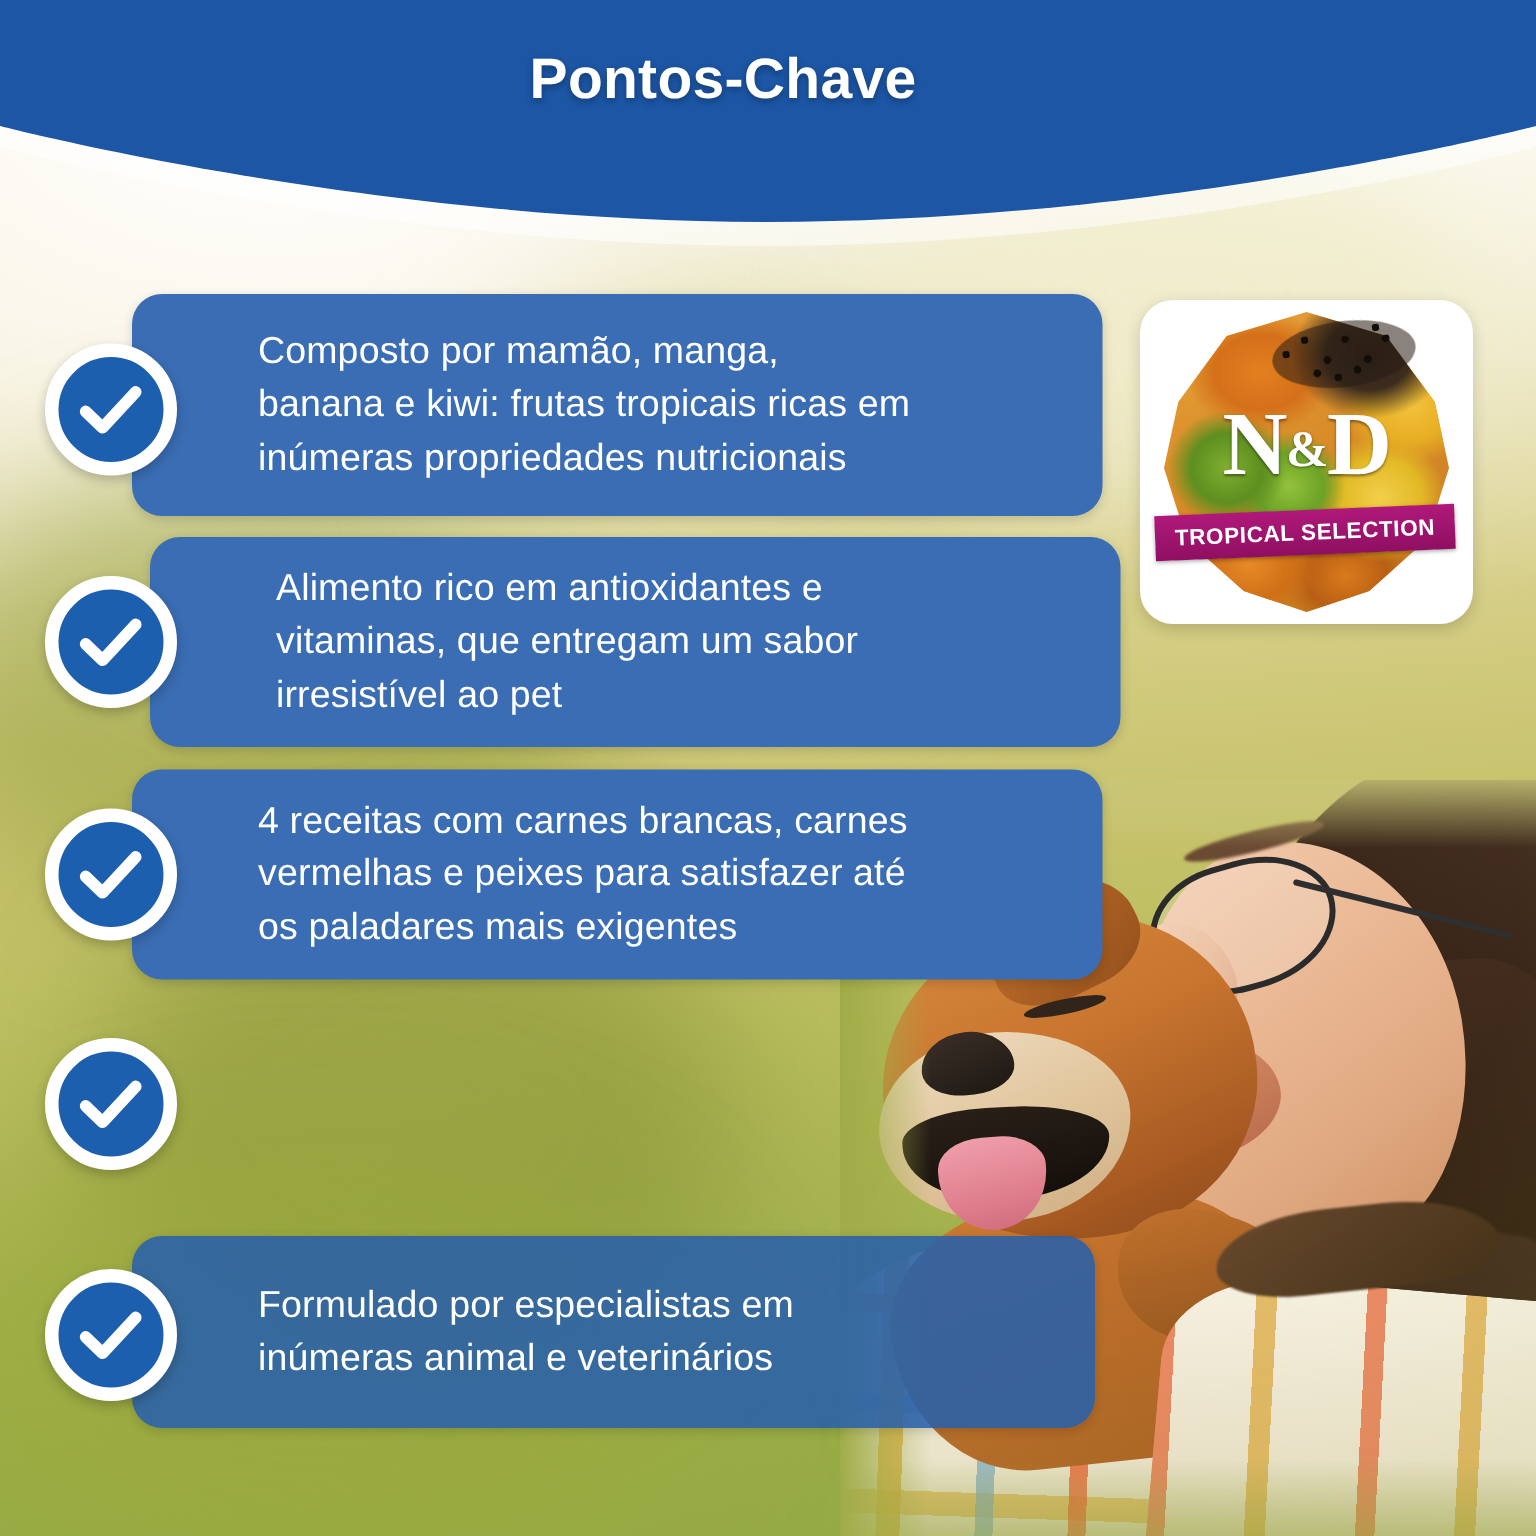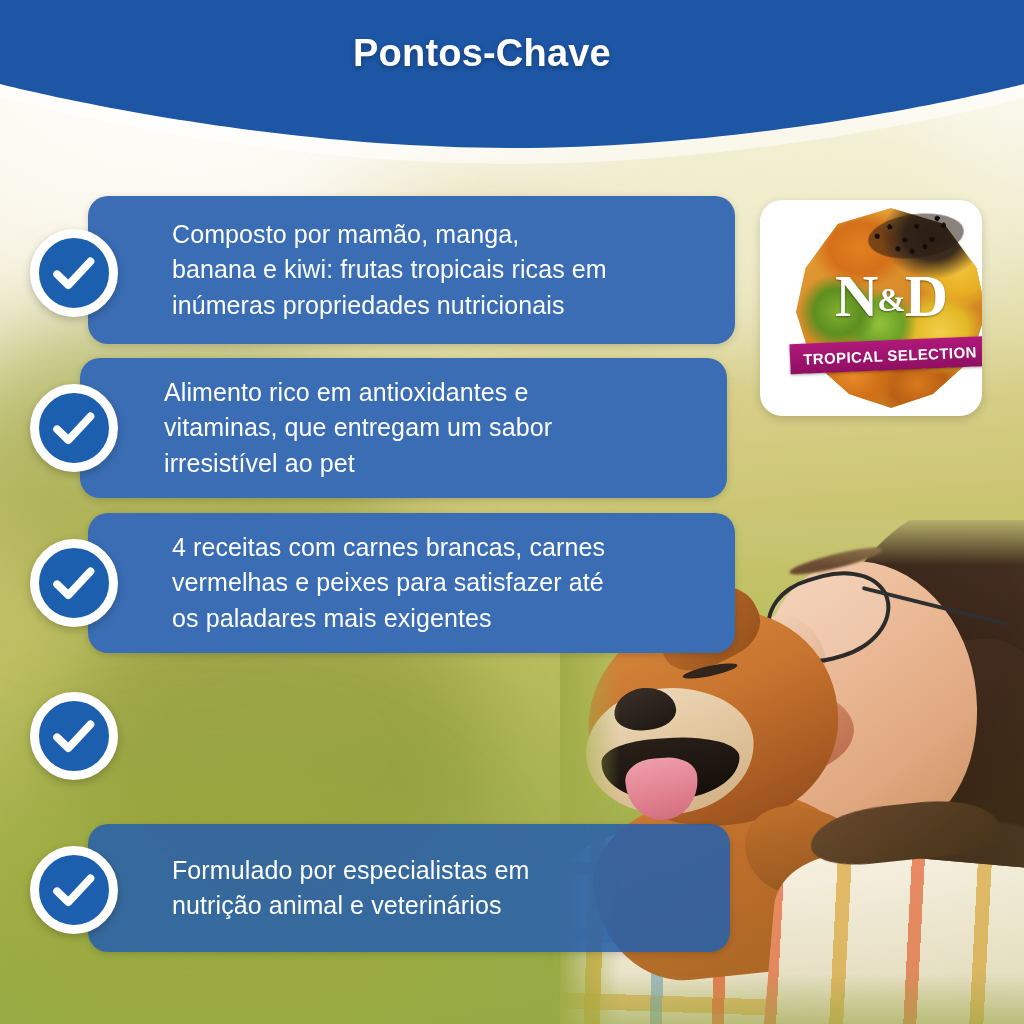--- a/index.html
+++ b/index.html
@@ -328,21 +328,21 @@
     width: 222px; height: 216px;
     background: #ffffff;
     border-radius: 22px;
     box-shadow: 0 3px 10px rgba(0,0,0,.16);
     overflow: hidden;
     z-index: 4;
   }
   .logo-inner {
     position: absolute;
     left: 16px; top: 8px;
-    width: 190px; height: 200px; margin-left: 20px;
+    width: 190px; height: 200px;
   }
   .logo-fruit {
     position: absolute;
     left: 0; top: 0;
     width: 190px; height: 200px;
     
     clip-path: polygon(50% 0%, 78% 8%, 95% 30%, 100% 52%, 92% 76%, 72% 93%, 50% 100%, 28% 93%, 8% 76%, 0% 52%, 5% 30%, 22% 8%);
     background:
       radial-gradient(38% 30% at 72% 14%, #2b2118 0%, #3d2d1e 40%, rgba(61,45,30,0) 72%),
       radial-gradient(34% 26% at 34% 20%, #e2801f 0%, #d4701a 48%, rgba(212,112,26,0) 78%),
@@ -462,21 +462,21 @@
       <span class="pill-text">Composto por mamão, manga,
 banana e kiwi: frutas tropicais ricas em
 inúmeras propriedades nutricionais</span>
     </div>
     <div class="check" style="left:30px; top:229px;">
       <svg viewBox="0 0 24 24" aria-hidden="true">
           <path d="M4.2 12.6 L9.4 17.6 L19.6 6.6" fill="none" stroke="#ffffff" stroke-width="3.6" stroke-linecap="round" stroke-linejoin="round"></path>
         </svg>
     </div>
 
-    <div class="pill" style="left:80px; top:358px; width:647px; height:140px;">
+    <div class="pill" style="left:100px; top:358px; width:647px; height:140px;">
       <span class="pill-text">Alimento rico em antioxidantes e
 vitaminas, que entregam um sabor
 irresistível ao pet</span>
     </div>
     <div class="check" style="left:30px; top:384px;">
       <svg viewBox="0 0 24 24" aria-hidden="true">
           <path d="M4.2 12.6 L9.4 17.6 L19.6 6.6" fill="none" stroke="#ffffff" stroke-width="3.6" stroke-linecap="round" stroke-linejoin="round"></path>
         </svg>
     </div>
 
@@ -492,21 +492,21 @@
     </div>
 
     <div class="check" style="left:30px; top:692px;">
       <svg viewBox="0 0 24 24" aria-hidden="true">
           <path d="M4.2 12.6 L9.4 17.6 L19.6 6.6" fill="none" stroke="#ffffff" stroke-width="3.6" stroke-linecap="round" stroke-linejoin="round"></path>
         </svg>
     </div>
 
     <div class="pill translucent" style="left:88px; top:824px; width:642px; height:128px;">
       <span class="pill-text">Formulado por especialistas em
-nutrição animal e veterinários</span>
+inúmeras animal e veterinários</span>
     </div>
     <div class="check" style="left:30px; top:846px;">
       <svg viewBox="0 0 24 24" aria-hidden="true">
           <path d="M4.2 12.6 L9.4 17.6 L19.6 6.6" fill="none" stroke="#ffffff" stroke-width="3.6" stroke-linecap="round" stroke-linejoin="round"></path>
         </svg>
     </div>
   </div>
 
   <div class="logo-card">
     <div class="logo-inner">

